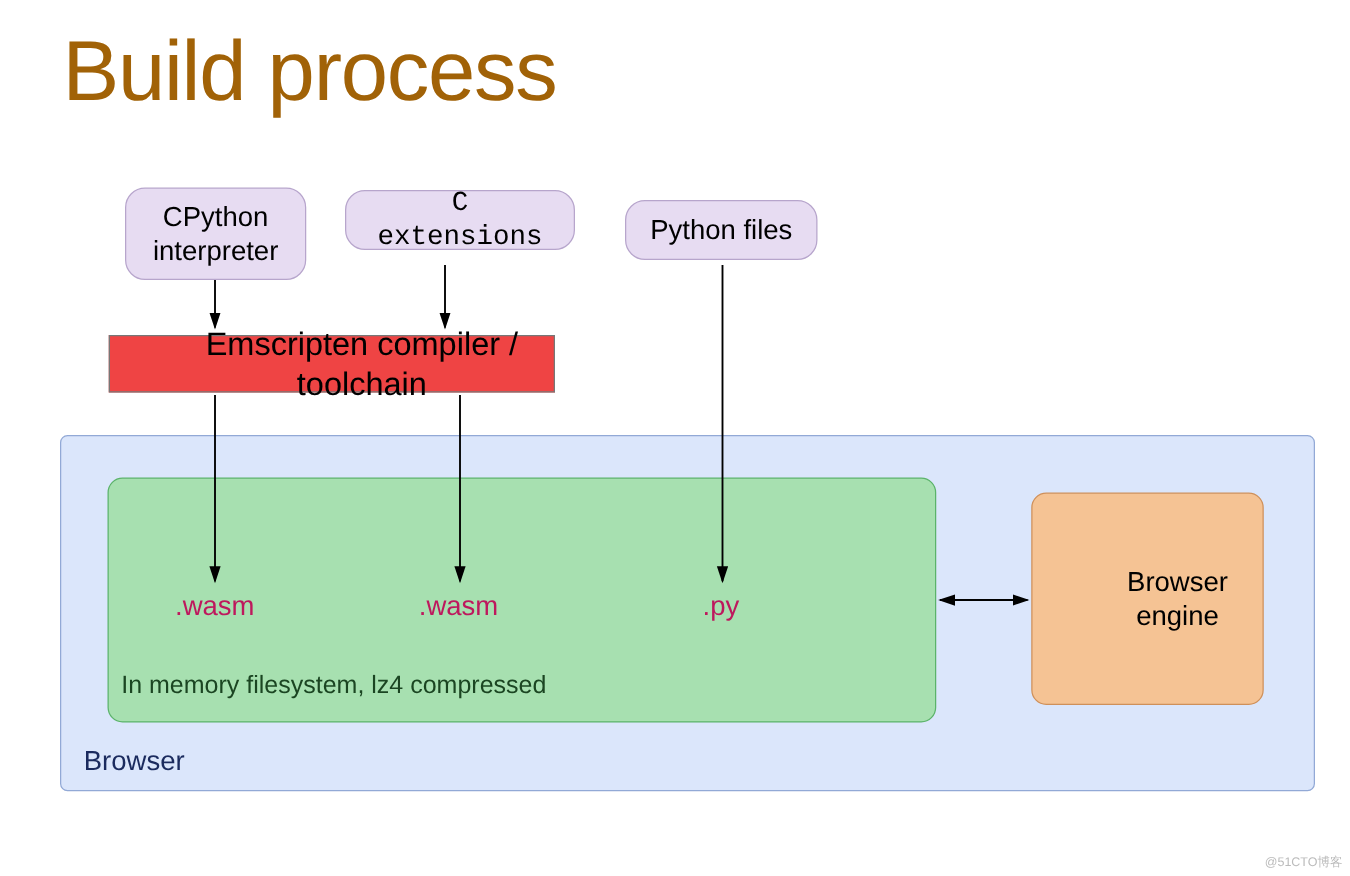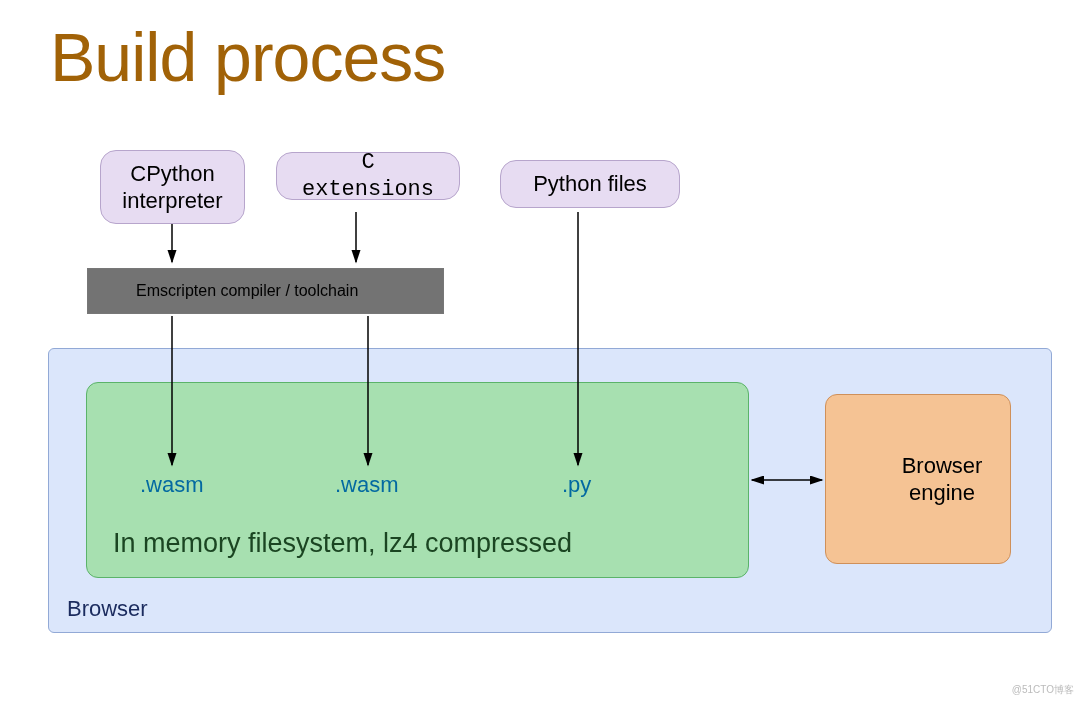--- a/index.html
+++ b/index.html
@@ -34,23 +34,23 @@
     line-height: 1.25;
     padding-left: 48px;
   }
   .pill {
     background: #e7dcf2;
     border: 1px solid #b7a5cc;
     border-radius: 16px;
     padding: 8px 18px;
   }
   .emscripten {
-    background: #737373;
+    background: #ef4444;
     border: 1px solid #777;
-    font-size: 16px;
+    font-size: 26px;
     justify-content: flex-start;
   }
   .browser {
     background: #dbe6fb;
     border: 1px solid #92a9d6;
     border-radius: 6px;
   }
   .browser-label {
     position: absolute;
     left: 18px;
@@ -58,29 +58,29 @@
     font-size: 22px;
     color: #1b2b5e;
   }
   .filesystem {
     background: #a7e0b0;
     border: 1px solid #5bb36a;
     border-radius: 12px;
   }
   .fs-label {
     position: absolute;
-    left: 26px;
+    left: 10px;
     bottom: 16px;
-    font-size: 27px;
+    font-size: 20px;
     color: #1b4522;
   }
   .fs-item {
     position: absolute;
     font-size: 22px;
-    color: #0369a1;
+    color: #be185d;
   }
   .engine {
     background: #f5c394;
     border: 1px solid #cf905a;
     border-radius: 12px;
     font-size: 22px;
   }
   svg.arrows {
     position: absolute;
     left: 0; top: 0;
@@ -96,21 +96,21 @@
     color: #bbb;
   }
 </style>
 </head>
 <body>
 
 <div class="title">Build process</div>
 
 <div class="box pill" style="left:100px; top:150px; width:145px; height:74px;">CPython<br>interpreter</div>
 <div class="box pill" style="left:276px; top:152px; width:184px; height:48px;font-family:Liberation Mono, monospace;">C extensions</div>
-<div class="box pill" style="left:500px; top:160px; width:180px; height:48px;">Python files</div>
+<div class="box pill" style="left:500px; top:160px; width:154px; height:48px;">Python files</div>
 
 <div class="box emscripten" style="left:87px; top:268px; width:357px; height:46px;">Emscripten compiler / toolchain</div>
 
 <div class="box browser" style="left:48px; top:348px; width:1004px; height:285px;">
   <span class="browser-label">Browser</span>
 </div>
 
 <div class="box filesystem" style="left:86px; top:382px; width:663px; height:196px;">
   <span class="fs-label">In memory filesystem, lz4 compressed</span>
 </div>

